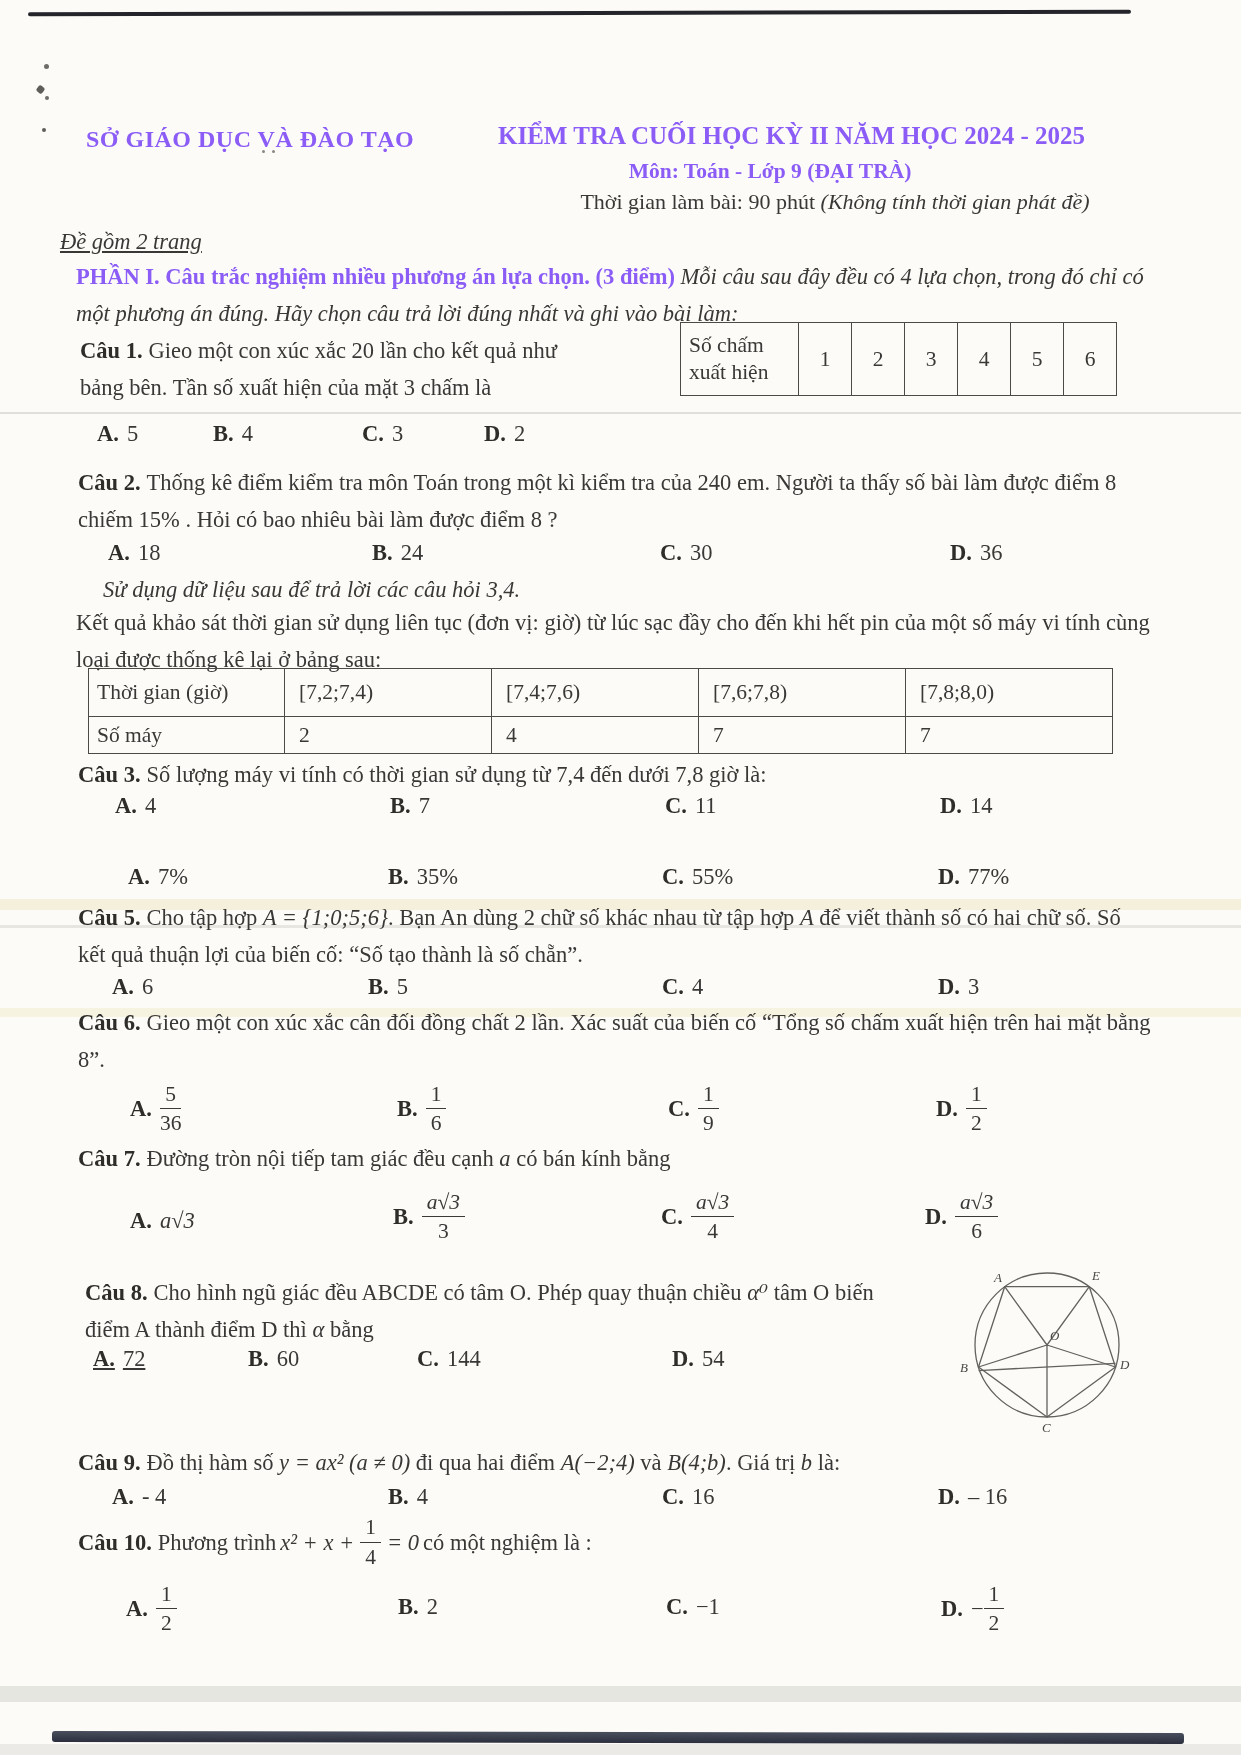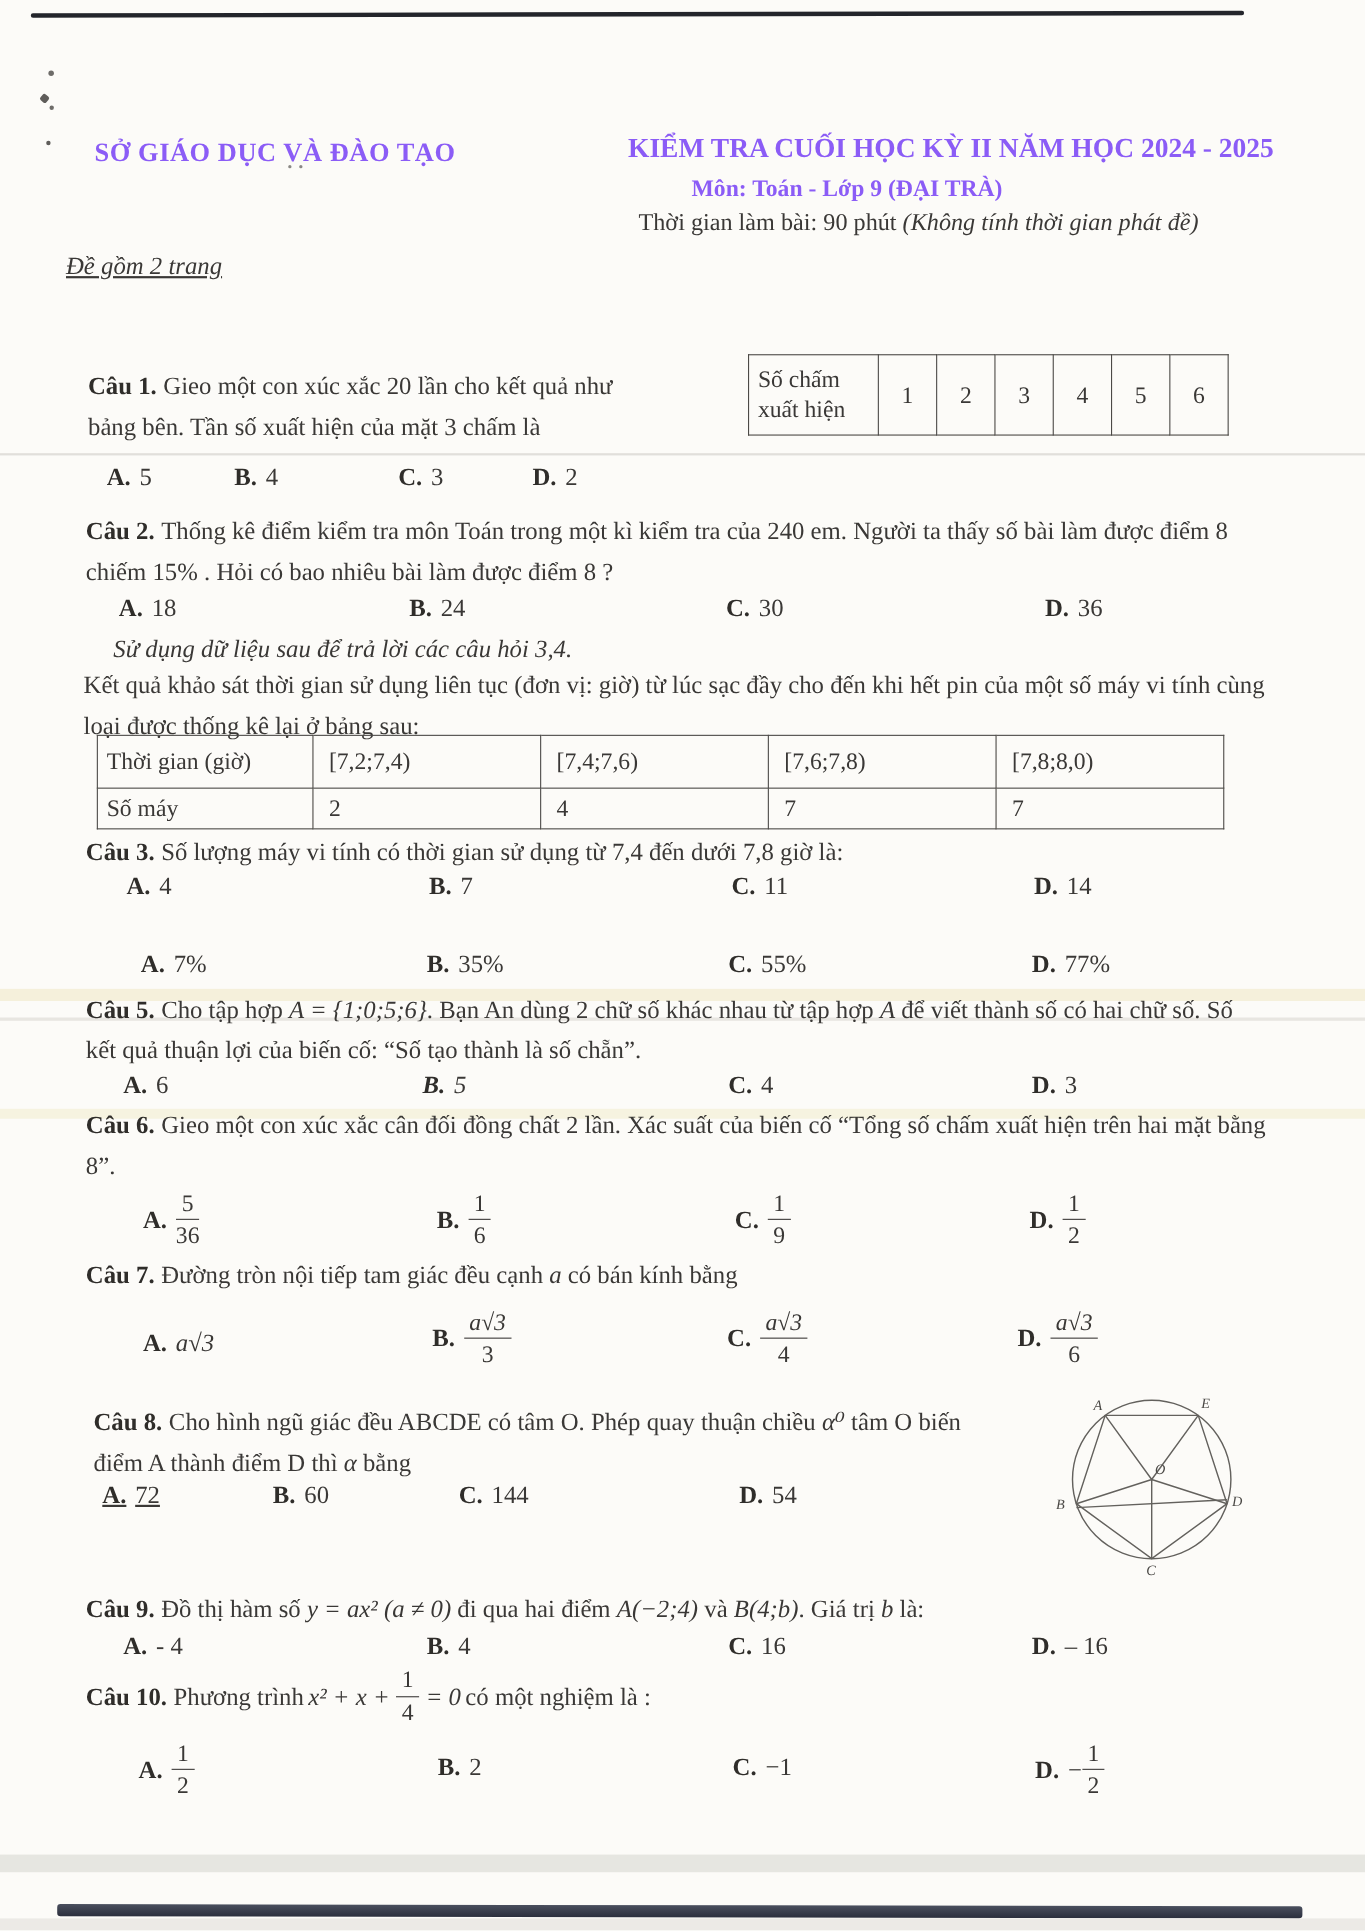--- a/index.html
+++ b/index.html
@@ -49,27 +49,30 @@
   <div class="abs" style="left:272px; top:150px; width:3px; height:3px; background:#8a8885; border-radius:50%;"></div>
   <div class="streak" style="top:412px; height:2px; background:rgba(185,183,176,0.40);"></div>
   <div class="streak" style="top:899px; height:11px; background:rgba(233,224,170,0.38);"></div>
   <div class="streak" style="top:925px; height:3px; background:rgba(195,192,184,0.35);"></div>
   <div class="streak" style="top:1008px; height:9px; background:rgba(233,224,170,0.30);"></div>
   <div class="streak" style="top:1686px; height:16px; background:rgba(205,203,197,0.45);"></div>
   <div class="abs" style="left:52px; top:1732px; width:1132px; height:11px; background:linear-gradient(#4a4f5e,#2b2f3d); border-radius:3px; transform:rotate(0.1deg);"></div>
   <div class="abs" style="left:0; top:1744px; width:1241px; height:11px; background:#eceae6;"></div>
 
   <div class="abs b" style="left:86px; top:126px; font-size:24px; letter-spacing:0.5px;">SỞ GIÁO DỤC VÀ ĐÀO TẠO</div>
-  <div class="abs b" style="left:498px; top:122px; width:660px; text-align:right; font-size:25px;">KIỂM TRA CUỐI HỌC KỲ II NĂM HỌC 2024 - 2025</div>
+  <div class="abs b" style="left:498px; top:122px; width:660px; text-align:left; font-size:25px;">KIỂM TRA CUỐI HỌC KỲ II NĂM HỌC 2024 - 2025</div>
   <div class="abs b" style="left:440px; top:159px; width:660px; text-align:center; font-size:21.5px;">Môn: Toán - Lớp 9 (ĐẠI TRÀ)</div>
   <div class="abs" style="left:490px; top:189px; width:690px; text-align:center; font-size:22px;">
     <span>Thời gian làm bài: 90 phút </span><span class="i">(Không tính thời gian phát đề)</span>
   </div>
   <div class="abs i" style="left:60px; top:229px; font-size:22.5px; text-decoration:underline;">Đề gồm 2 trang</div>
 
+  <div class="abs qtext" style="left:76px; top:258px; width:1095px;">
+    <span class="b">PHẦN I. Câu trắc nghiệm nhiều phương án lựa chọn. (3 điểm) </span><span class="i">Mỗi câu sau đây đều có 4 lựa chọn, trong đó chỉ có một phương án đúng. Hãy chọn câu trả lời đúng nhất và ghi vào bài làm:</span>
+  </div>
 
   <div class="abs qtext" style="left:80px; top:332px; width:525px;">
     <span class="qlab">Câu 1.</span><span>Gieo một con xúc xắc 20 lần cho kết quả như bảng bên. Tần số xuất hiện của mặt 3 chấm là</span>
   </div>
   <table class="grid abs" style="left:680px; top:322px;">
     <tbody>
         <tr style="height:73px;">
       <td class="lab" style="width:118px; line-height:1.25;">Số chấm xuất hiện</td>
       <td class="c" style="width:53px;">1</td>
       <td class="c" style="width:53px;">2</td>
@@ -134,21 +137,21 @@
     <span class="opt" style="left:388px;"><span class="k">B.</span><span>35%</span></span>
     <span class="opt" style="left:662px;"><span class="k">C.</span><span>55%</span></span>
     <span class="opt" style="left:938px;"><span class="k">D.</span><span>77%</span></span>
   </div>
 
   <div class="abs qtext" style="left:78px; top:899px; width:1075px;">
     <span class="qlab">Câu 5.</span><span>Cho tập hợp </span><span class="mi">A = {1;0;5;6}</span><span>. Bạn An dùng 2 chữ số khác nhau từ tập hợp </span><span class="mi">A</span><span> để viết thành số có hai chữ số. Số kết quả thuận lợi của biến cố: “Số tạo thành là số chẵn”.</span>
   </div>
   <div class="opts" style="top:974px;">
     <span class="opt" style="left:112px;"><span class="k">A.</span><span>6</span></span>
-    <span class="opt" style="left:384px;font-style:italic;"><span class="k">B.</span><span>5</span></span>
+    <span class="opt" style="left:368px;"><span class="k">B.</span><span>5</span></span>
     <span class="opt" style="left:662px;"><span class="k">C.</span><span>4</span></span>
     <span class="opt" style="left:938px;"><span class="k">D.</span><span>3</span></span>
   </div>
 
   <div class="abs qtext" style="left:78px; top:1004px; width:1075px;">
     <span class="qlab">Câu 6.</span><span>Gieo một con xúc xắc cân đối đồng chất 2 lần. Xác suất của biến cố “Tổng số chấm xuất hiện trên hai mặt bằng 8”.</span>
   </div>
   <div class="opts" style="top:1082px;">
     <span class="opt fr" style="left:130px;">
         <span class="k">A.</span>

